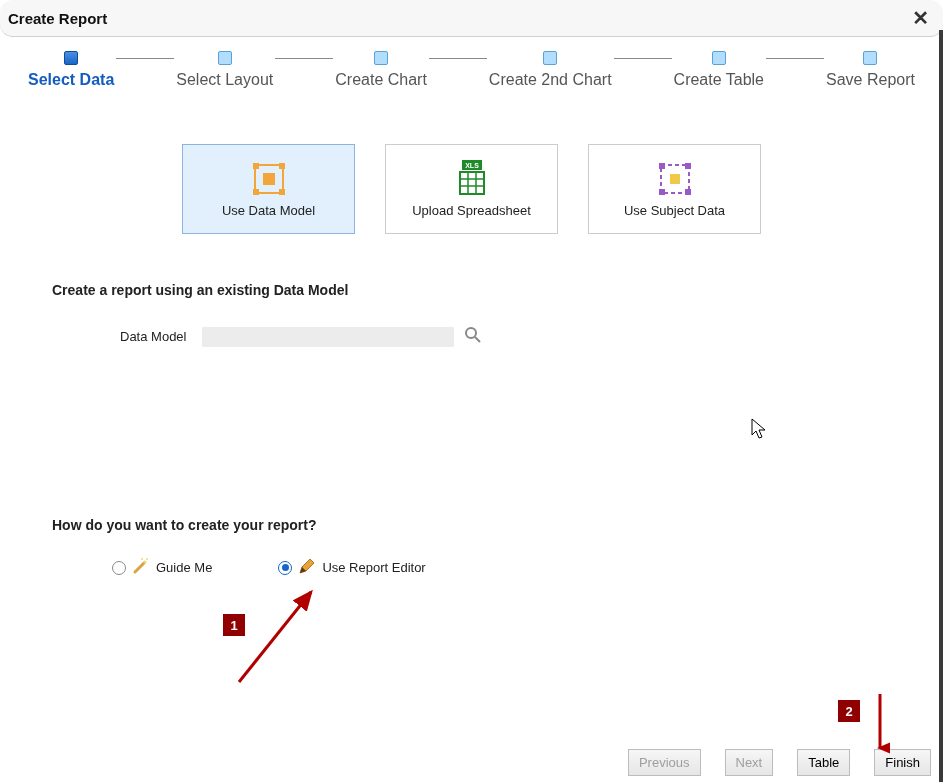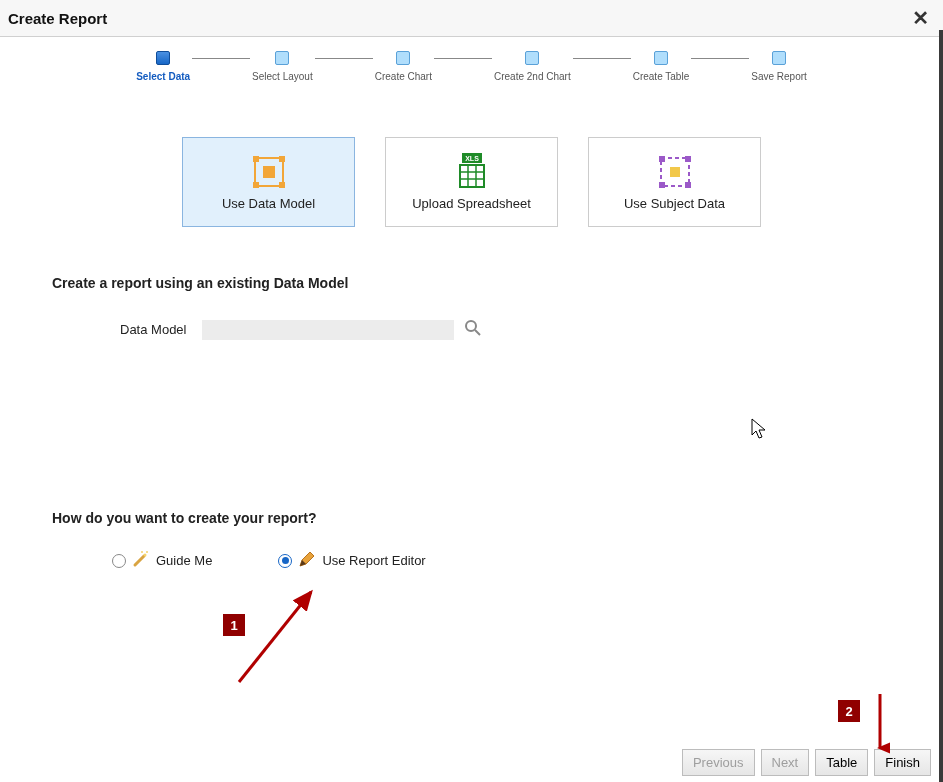--- a/index.html
+++ b/index.html
@@ -13,20 +13,21 @@
       position: relative;
       overflow: hidden;
     }
     .dialog-header {
       display: flex;
       justify-content: space-between;
       align-items: center;
       padding: 6px 10px 6px 8px;
       background: #f7f7f7;
       border-bottom: 1px solid #d0d0d0;
+      border-radius: 13px;
     }
     .dialog-title {
       font-size: 15px;
       font-weight: bold;
       color: #111;
     }
     .close-x {
       font-size: 20px;
       font-weight: bold;
       color: #333;
@@ -53,21 +54,21 @@
       border-radius: 2px;
       background: #b0defc;
       border: 1px solid #5aa1d8;
       margin-bottom: 6px;
     }
     .step.active .step-box {
       background: linear-gradient(to bottom, #4a90e2, #1766c6);
       border: 1px solid #0f4d9a;
     }
     .step-label {
-      font-size: 10px;
+      font-size: 16px;
       color: #555;
       white-space: nowrap;
     }
     .step.active .step-label {
       color: #145cc0;
       font-weight: bold;
     }
     .step-connector {
       width: 58px;
       height: 1px;
@@ -168,21 +169,21 @@
       width: 7px;
       height: 7px;
       border-radius: 50%;
       background: #1766c6;
     }
     .footer-buttons {
       position: absolute;
       bottom: 6px;
       right: 12px;
       display: flex;
-      gap: 6px;
+      gap: 24px;
     }
     .btn {
       padding: 5px 10px;
       font-size: 13px;
       border: 1px solid #bcbcbc;
       background: linear-gradient(to bottom, #f6f6f6, #e6e6e6);
       cursor: pointer;
     }
     .btn.disabled {
       color: #9e9e9e;

